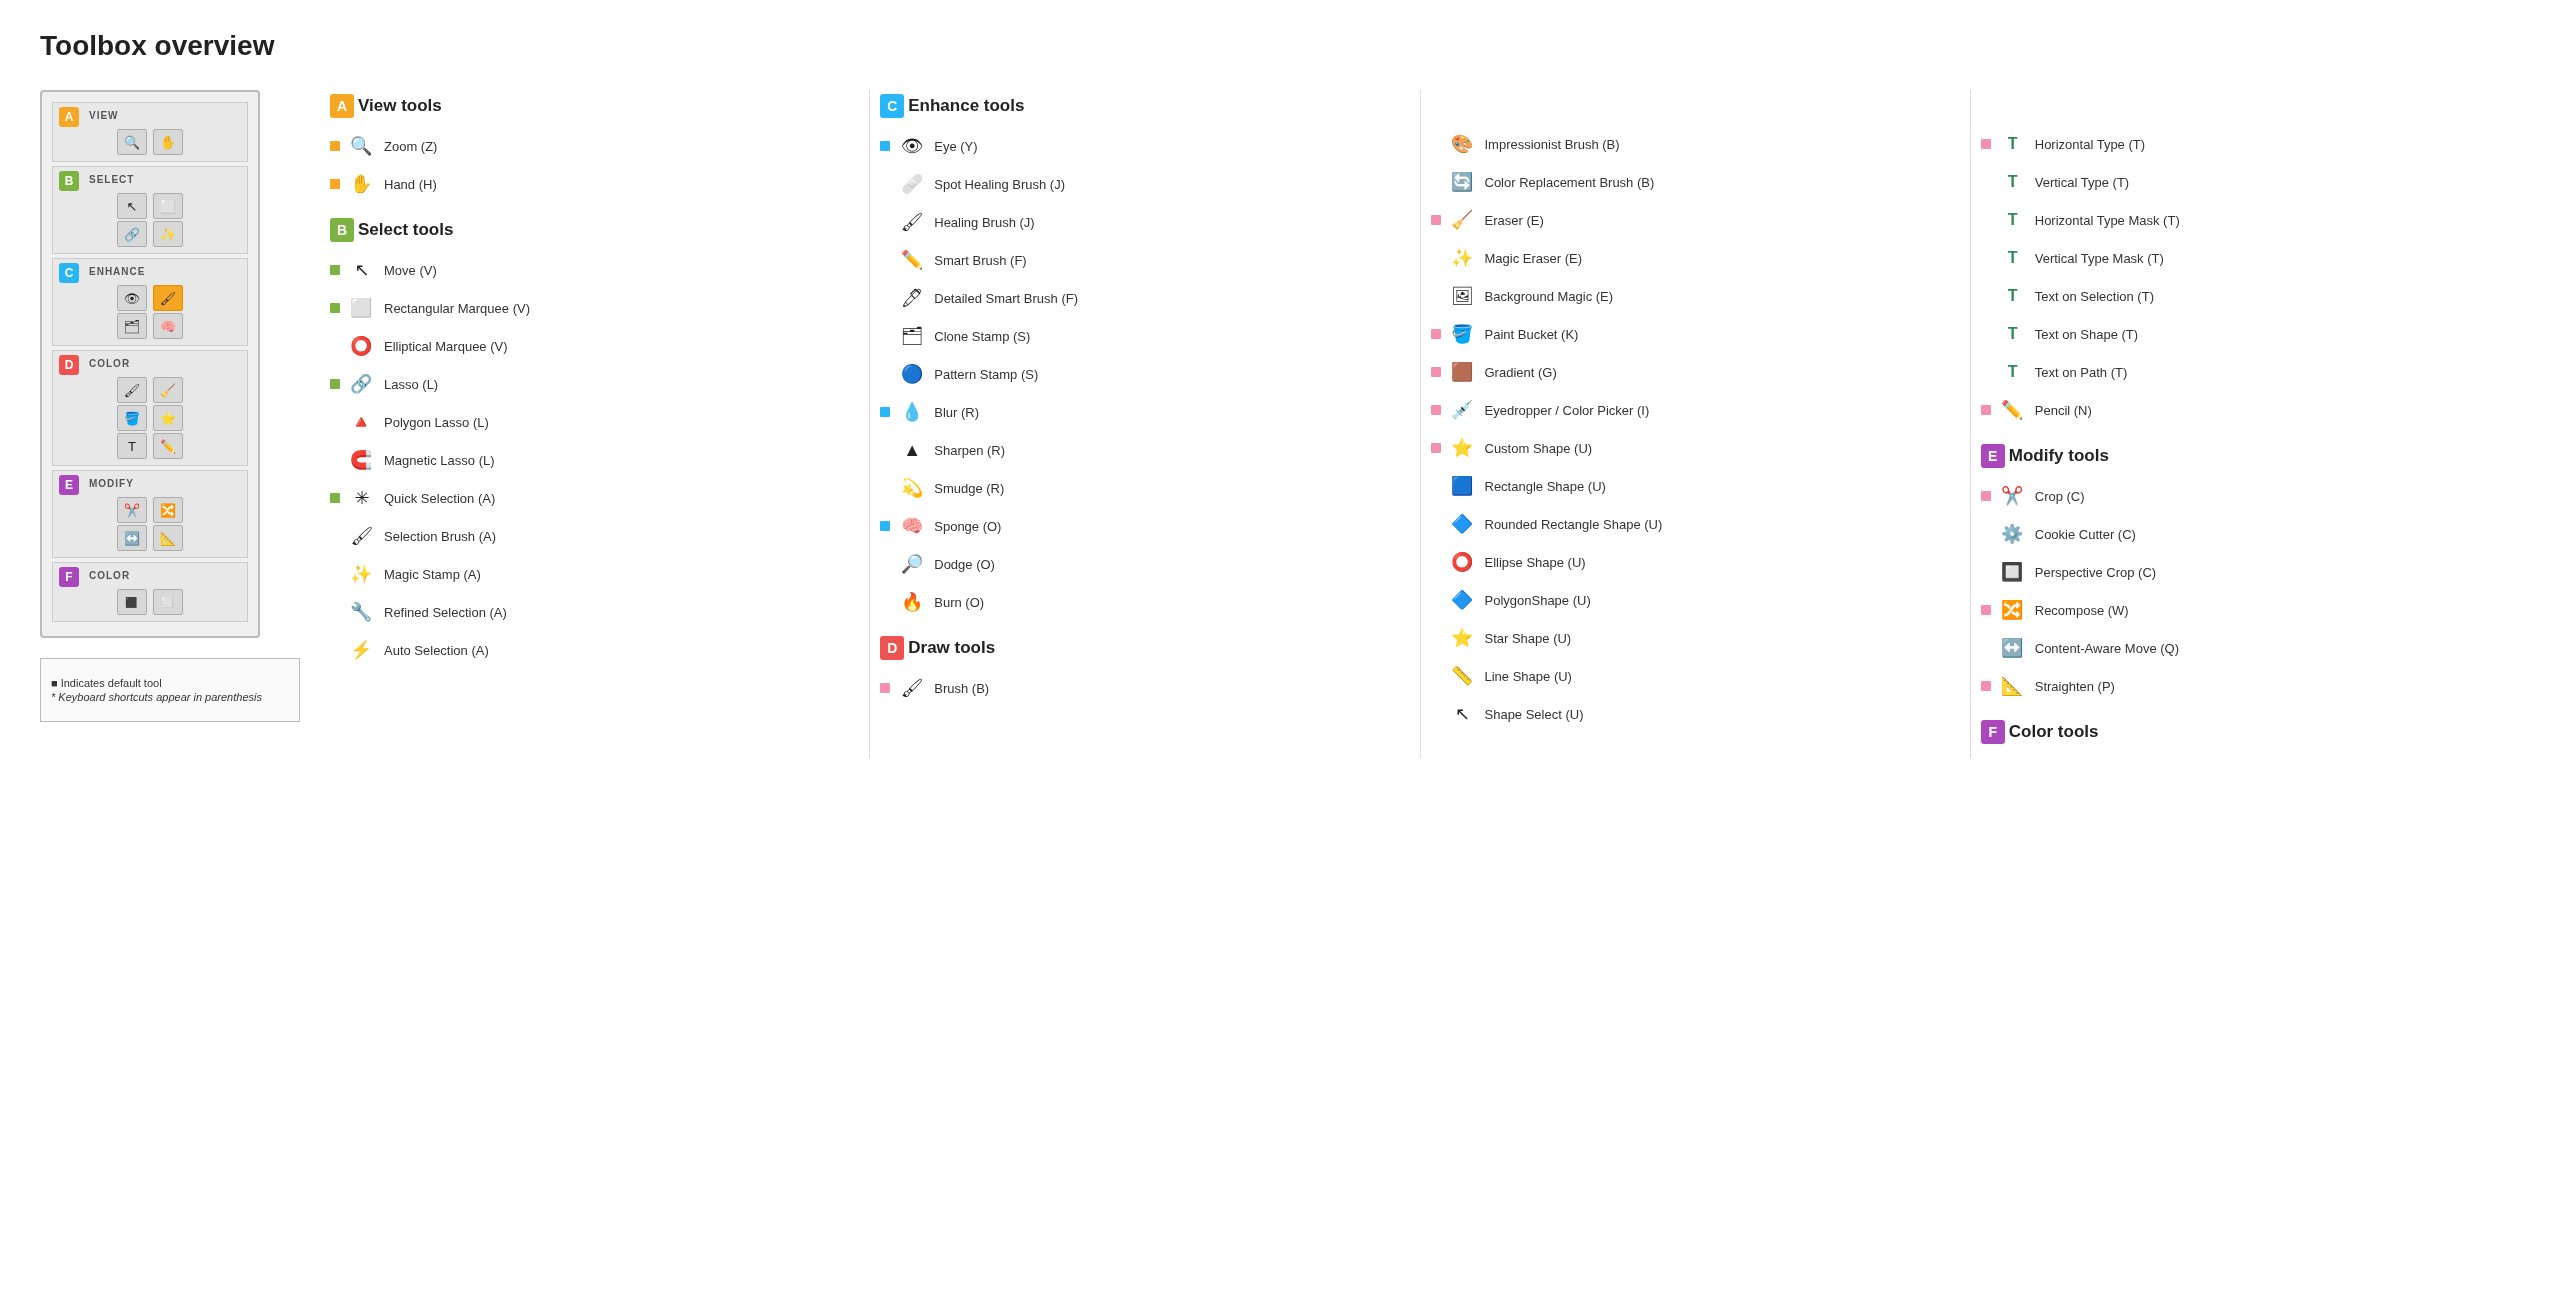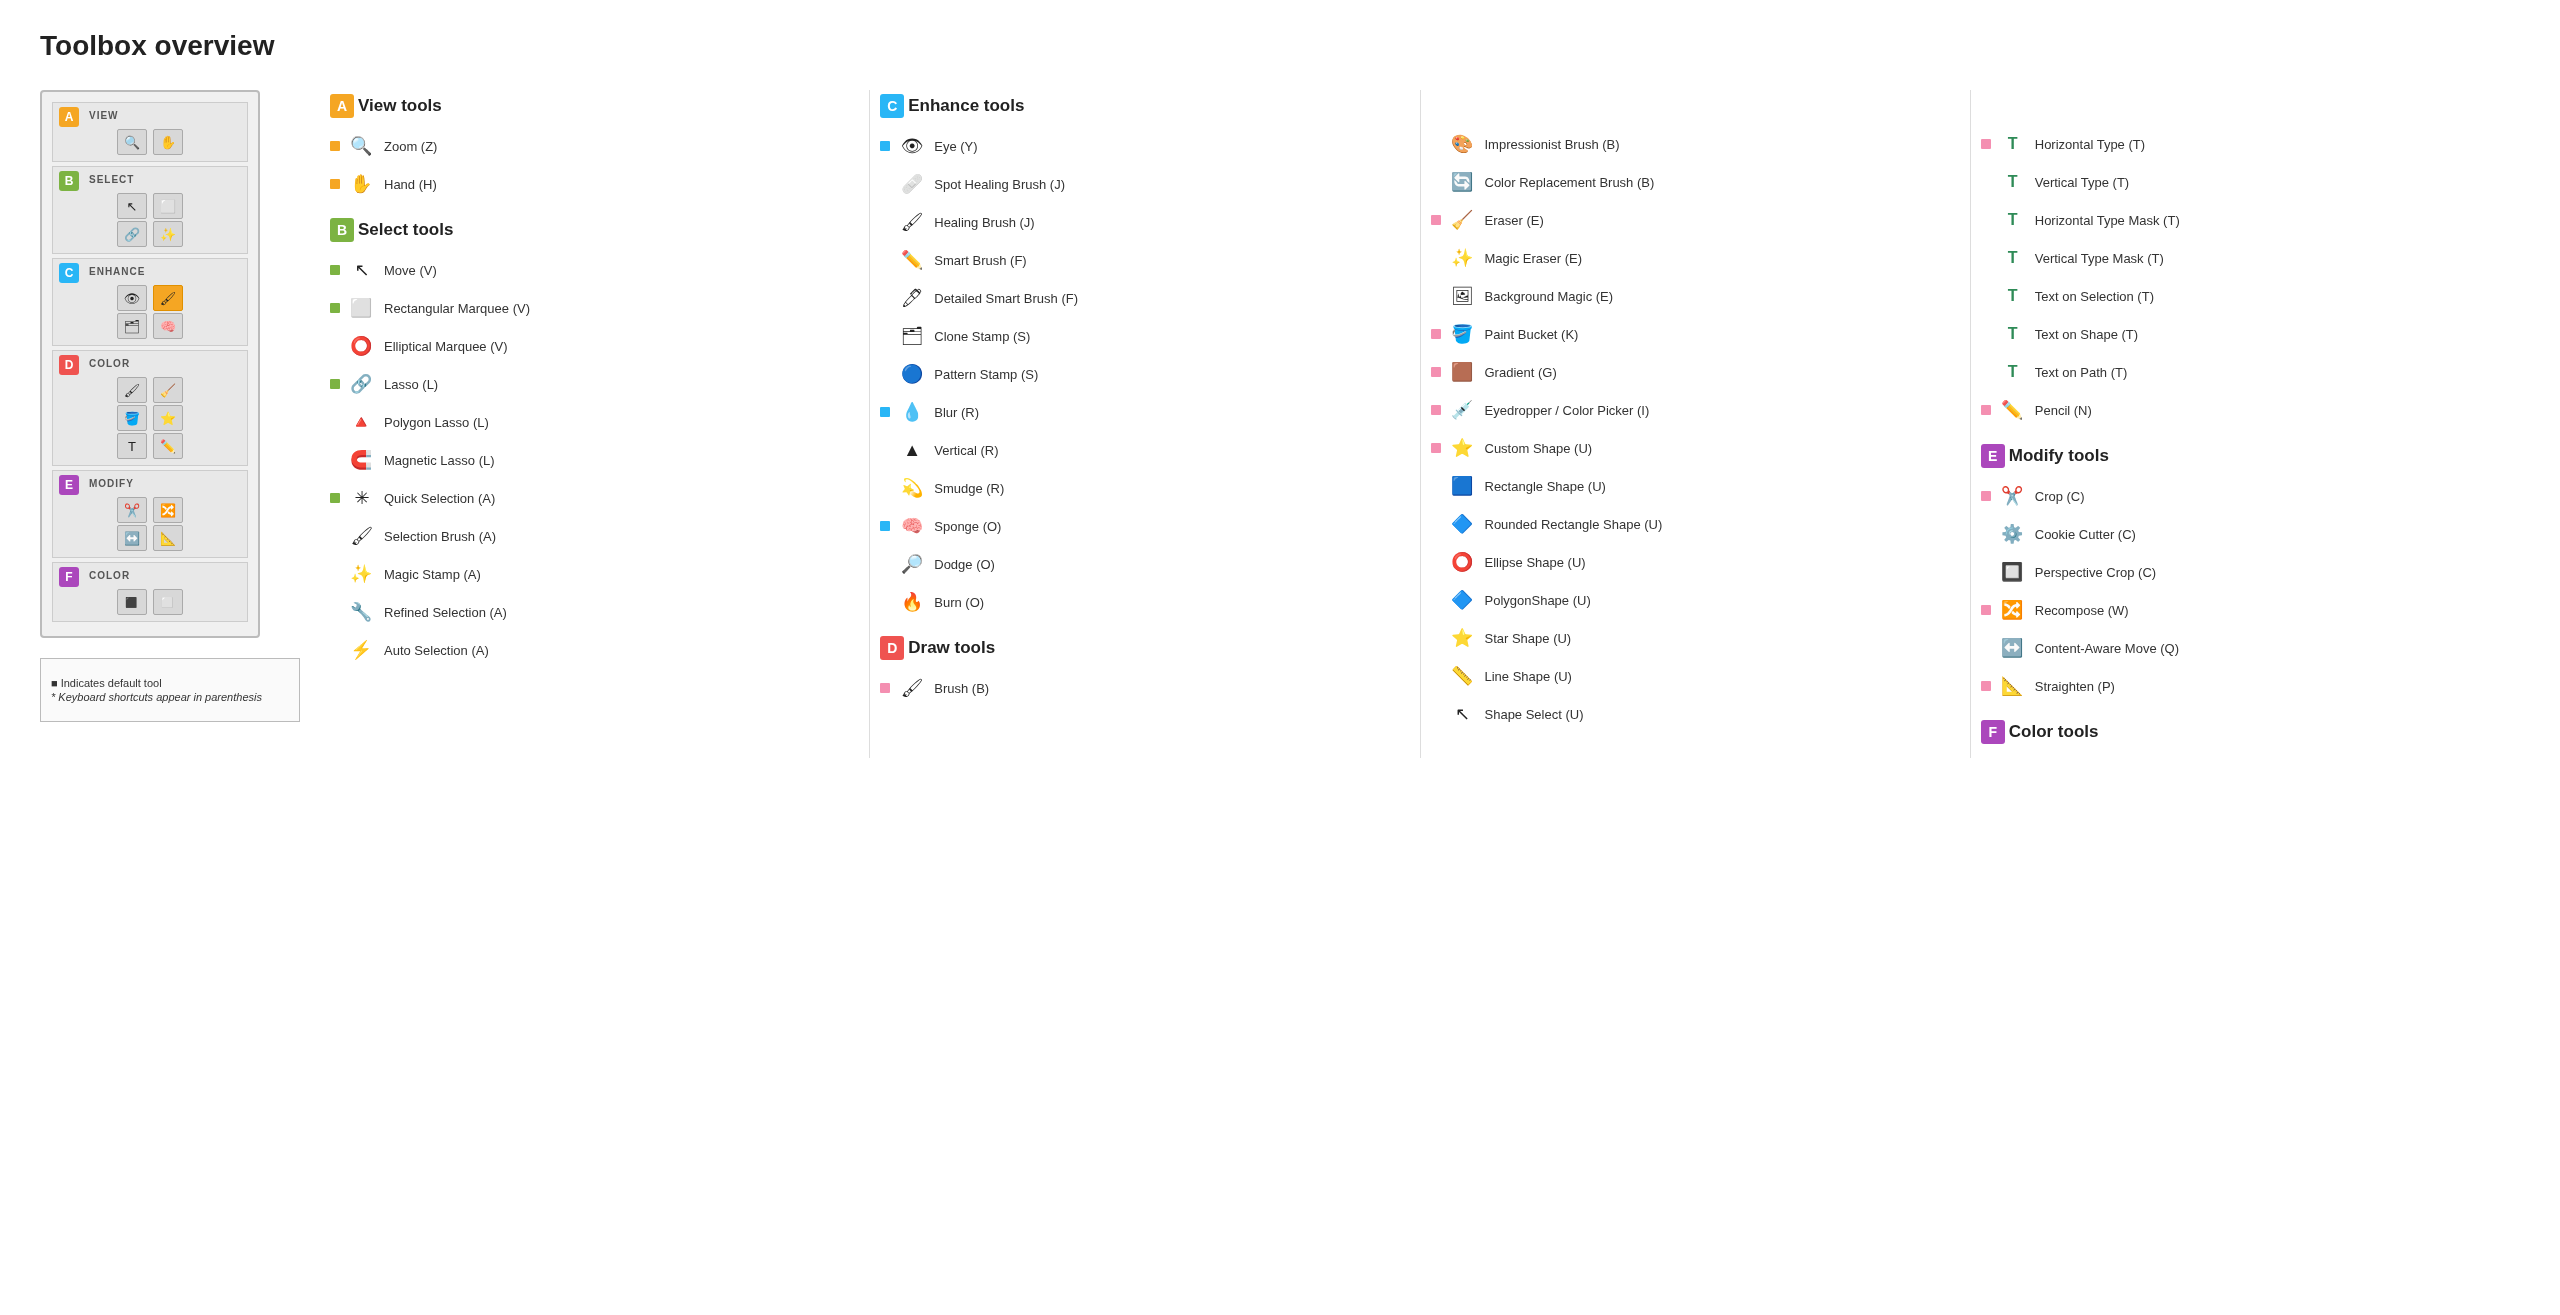--- a/index.html
+++ b/index.html
@@ -380,21 +380,21 @@
         <span class="tool-label">Pattern Stamp (S)</span>
       </div>
       <div class="tool-item">
         <div class="tool-dot dot-blue"></div>
         <div class="tool-icon">💧</div>
         <span class="tool-label">Blur (R)</span>
       </div>
       <div class="tool-item">
         <div class="tool-dot dot-none"></div>
         <div class="tool-icon">▲</div>
-        <span class="tool-label">Vertical (R)</span>
+        <span class="tool-label">Sharpen (R)</span>
       </div>
       <div class="tool-item">
         <div class="tool-dot dot-none"></div>
         <div class="tool-icon">💫</div>
         <span class="tool-label">Smudge (R)</span>
       </div>
       <div class="tool-item">
         <div class="tool-dot dot-blue"></div>
         <div class="tool-icon">🧠</div>
         <span class="tool-label">Sponge (O)</span>

